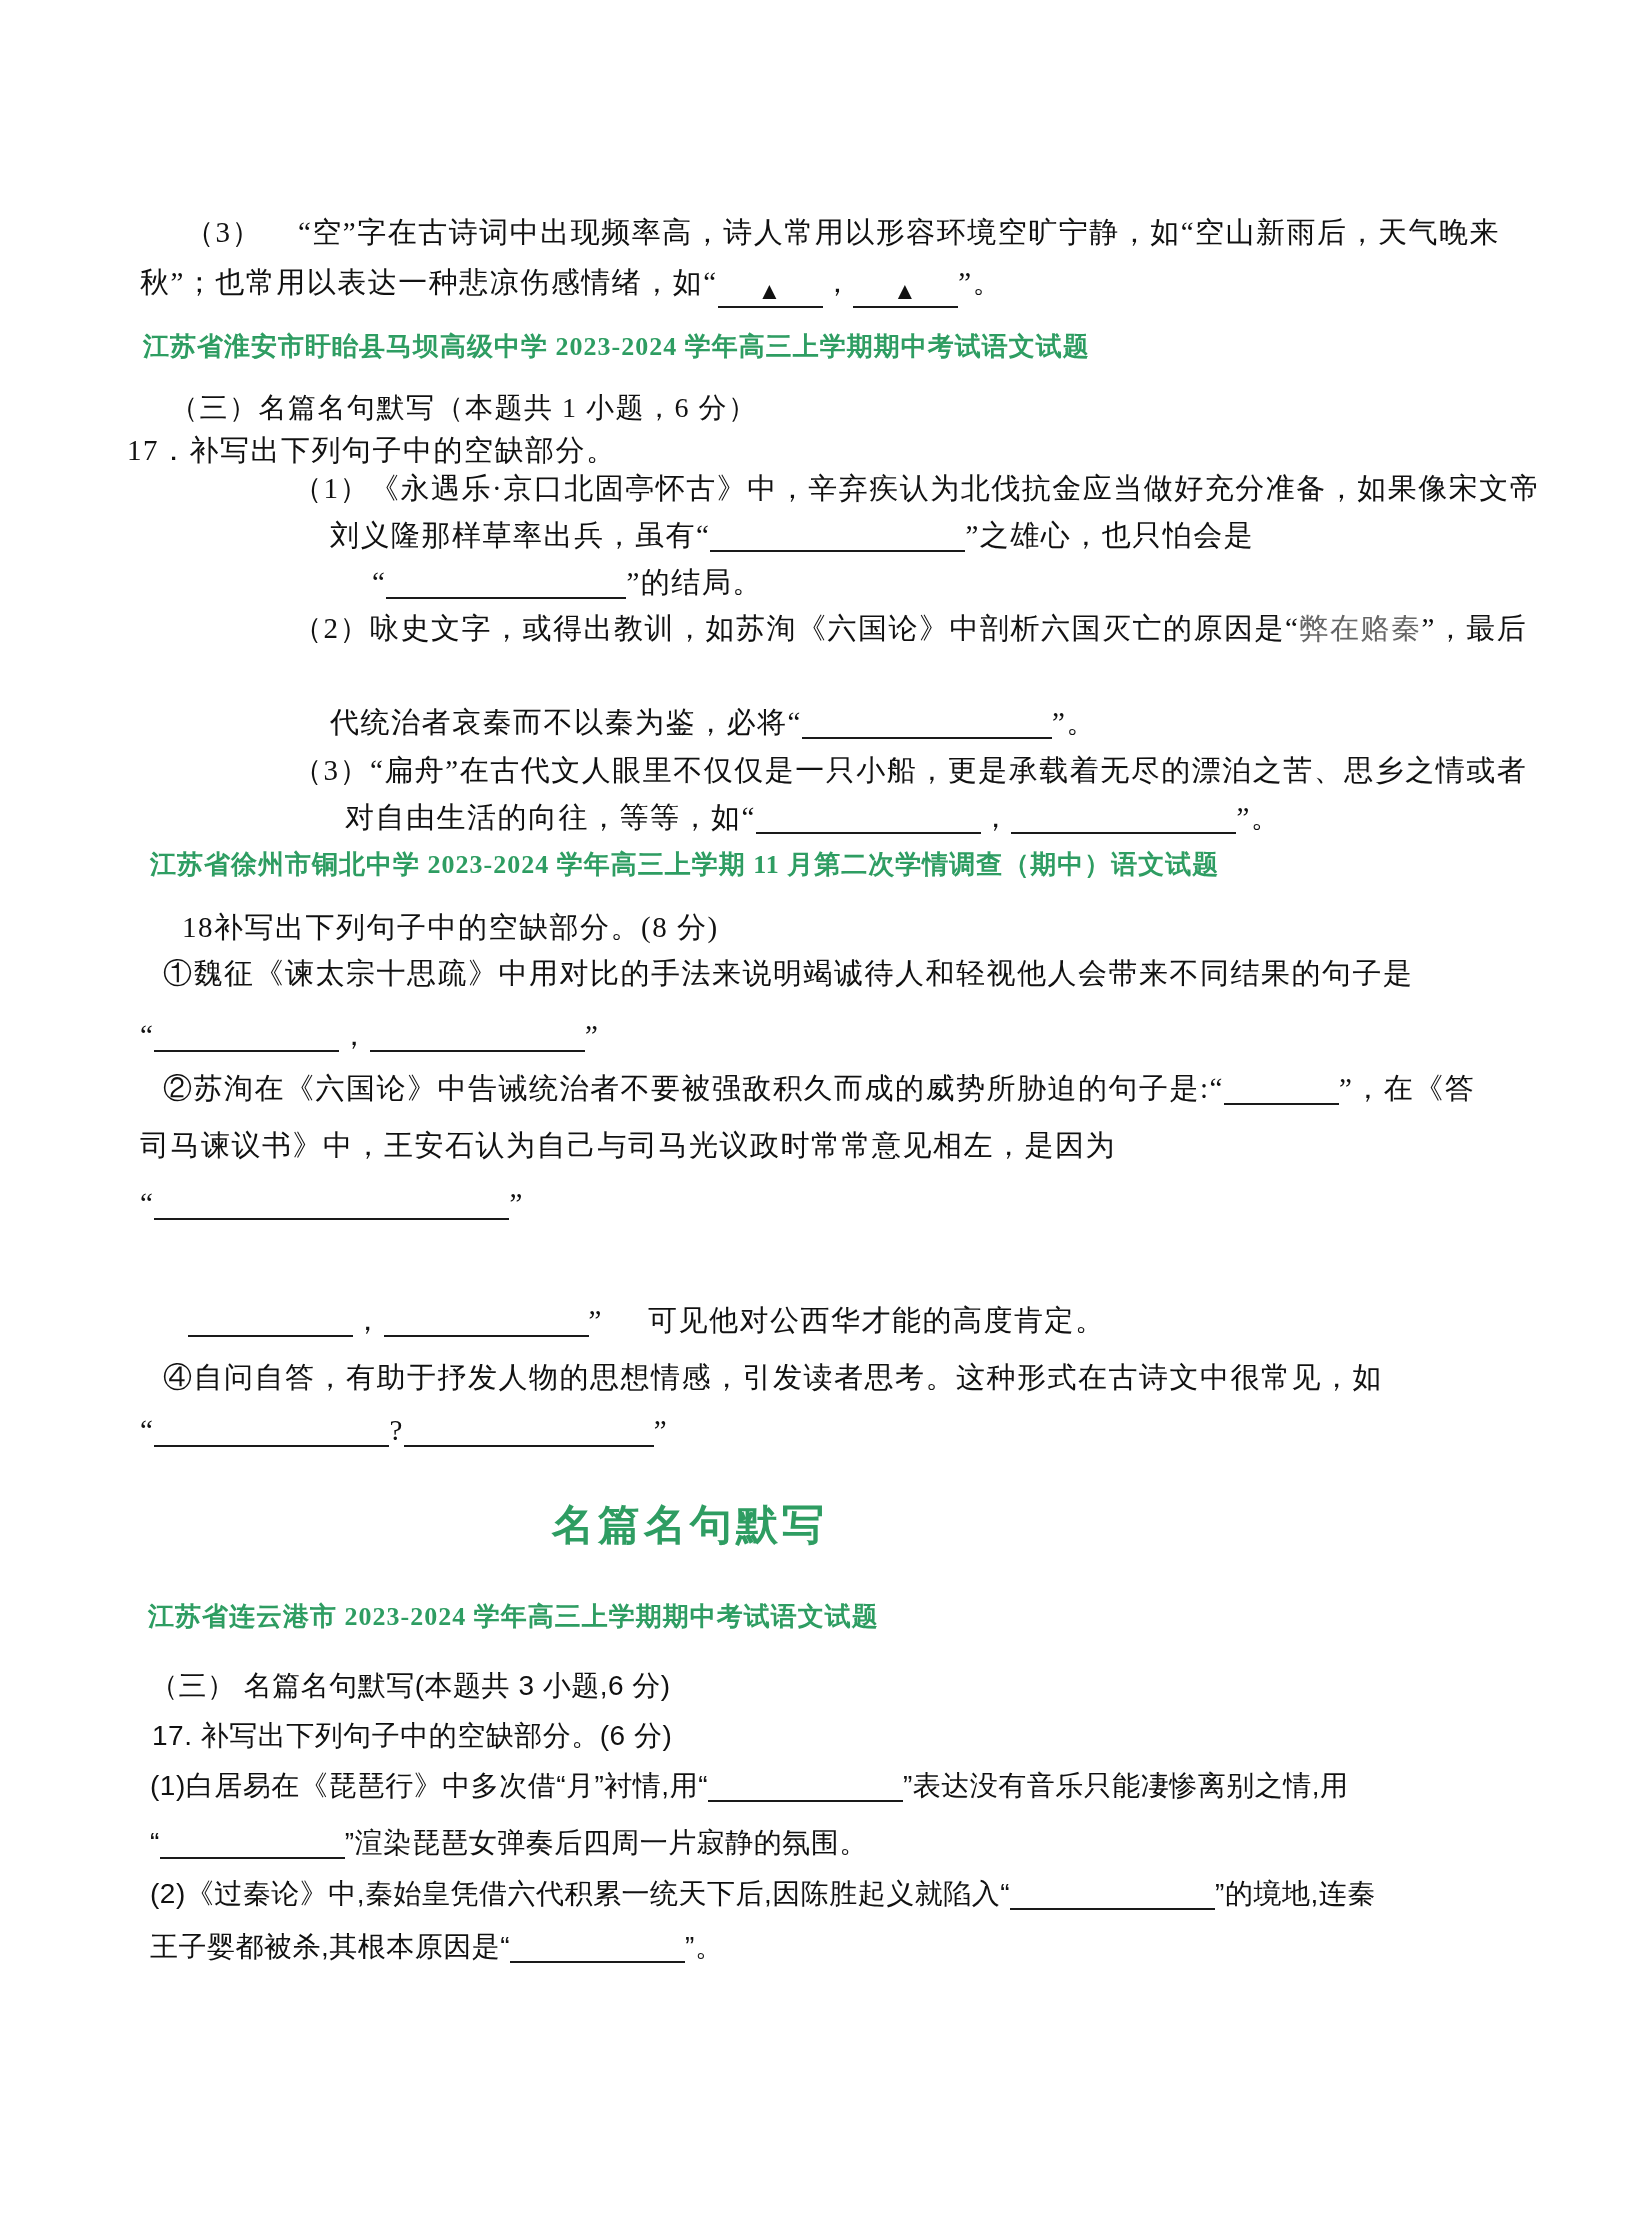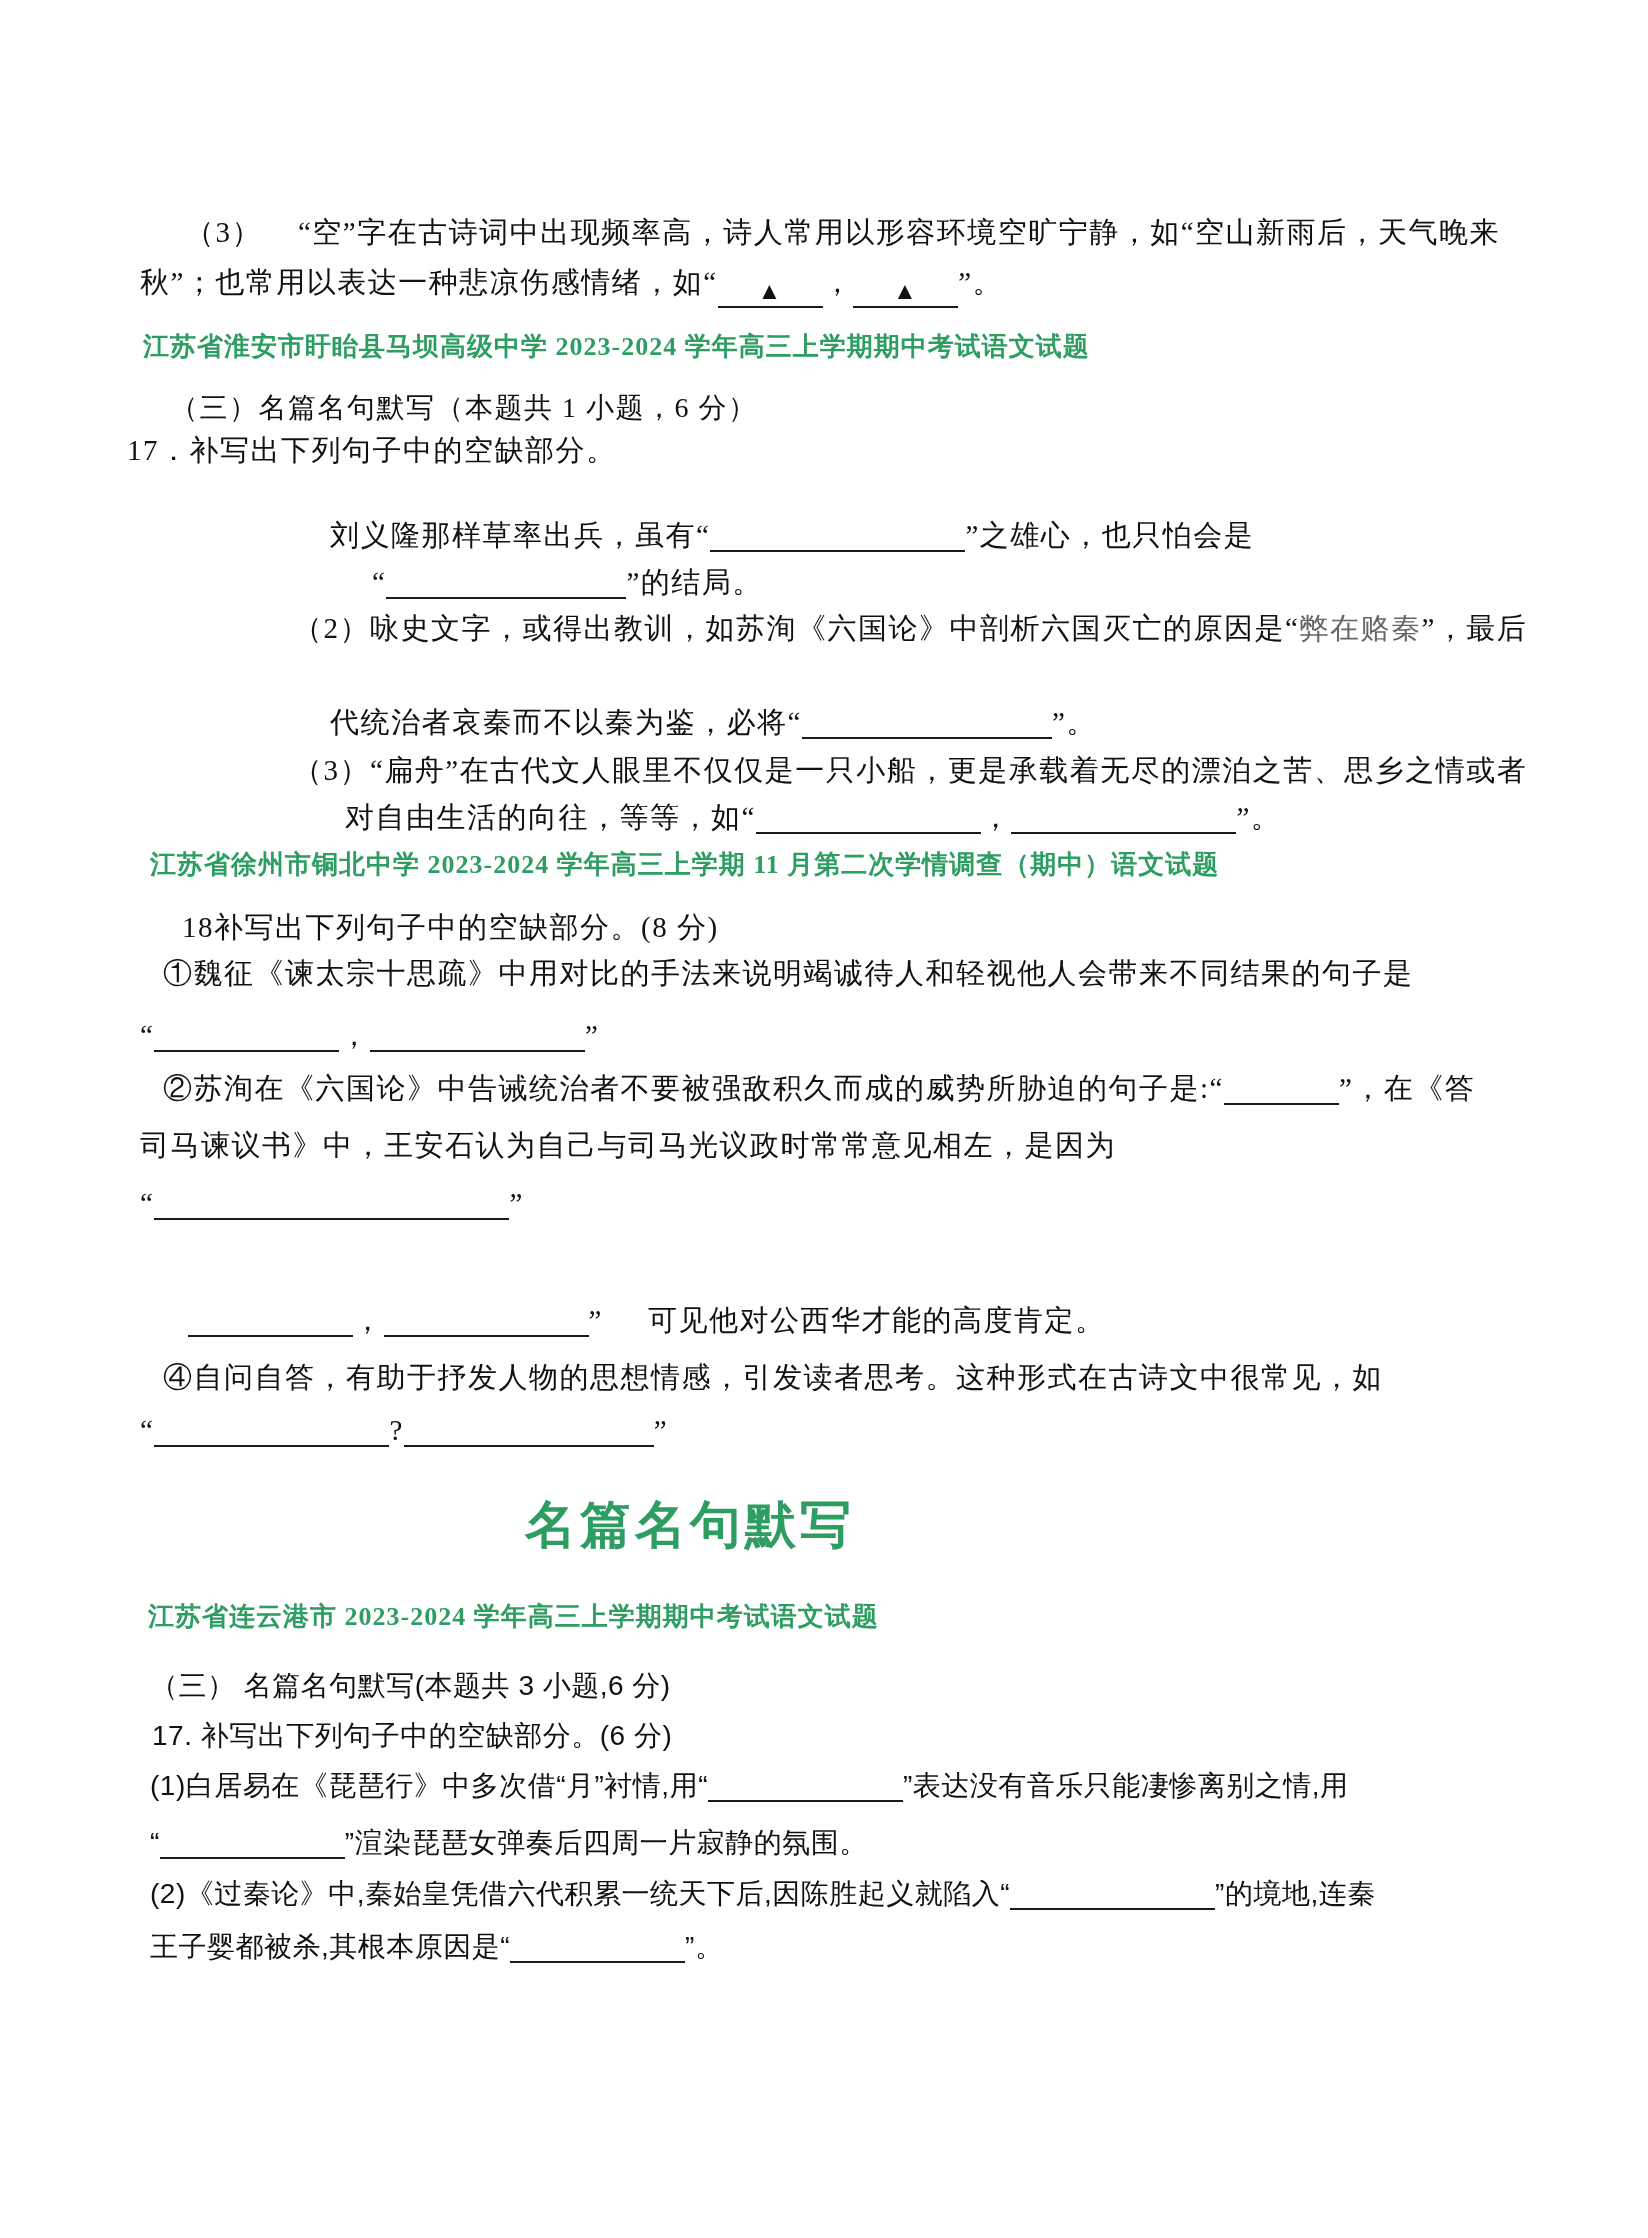--- a/index.html
+++ b/index.html
@@ -26,21 +26,21 @@
   .green-h{
     color:var(--green);
     font-weight:bold;
     font-size:26px;
     letter-spacing:1px;
   }
   .bold{font-weight:normal;margin-left:27px;}
   .title{
     color:var(--green);
     font-weight:bold;
-    font-size:51px;
+    font-size:42px;
     letter-spacing:4px;
     text-align:center;
   }
   .sans{
     font-family:"Liberation Sans","DejaVu Sans",sans-serif;
     font-size:28px;
     letter-spacing:0.5px;
   }
   .blank{
     display:inline-block;
@@ -60,20 +60,21 @@
 <div class="page">
 
   <div class="ln" style="top:212px;left:185px;"><span>（3）</span><span class="gap" style="width: 36px;"></span><span>“空”字在古诗词中出现频率高，诗人常用以形容环境空旷宁静，如“空山新雨后，天气晚来</span></div>
   <div class="ln" style="top:262px;left:140px;"><span>秋”；也常用以表达一种悲凉伤感情绪，如“</span><span class="blank" style="width: 105px;">▲</span><span>，</span><span class="blank" style="width: 105px;">▲</span><span>”。</span></div>
 
   <div class="ln green-h" style="top:327px;left:143px;">江苏省淮安市盱眙县马坝高级中学 2023-2024 学年高三上学期期中考试语文试题</div>
 
   <div class="ln bold" style="top:388px;left:143px;font-size:28px;">（三）名篇名句默写（本题共 1 小题，6 分）</div>
   <div class="ln" style="top:430px;left:127px;">17．补写出下列句子中的空缺部分。</div>
 
+  <div class="ln" style="top:468px;left:293px;"><span>（1）《永遇乐·京口北固亭怀古》中，辛弃疾认为北伐抗金应当做好充分准备，如果像宋文帝</span></div>
   <div class="ln" style="top:515px;left:330px;text-align:center;"><span>刘义隆那样草率出兵，虽有“</span><span class="blank" style="width: 255px;"></span><span>”之雄心，也只怕会是</span></div>
   <div class="ln" style="top:562px;left:372px;"><span>“</span><span class="blank" style="width: 240px;"></span><span>”的结局。</span></div>
 
   <div class="ln" style="top:608px;left:293px;"><span>（2）咏史文字，或得出教训，如苏洵《六国论》中剖析六国灭亡的原因是“</span><span class="dim">弊在赂秦</span><span>”，最后</span></div>
   <div class="ln" style="top:702px;left:330px;"><span>代统治者哀秦而不以秦为鉴，必将“</span><span class="blank" style="width: 250px;"></span><span>”。</span></div>
 
   <div class="ln" style="top:750px;left:293px;"><span>（3）“扁舟”在古代文人眼里不仅仅是一只小船，更是承载着无尽的漂泊之苦、思乡之情或者</span></div>
   <div class="ln" style="top:797px;left:345px;"><span>对自由生活的向往，等等，如“</span><span class="blank" style="width: 225px;"></span><span>，</span><span class="blank" style="width: 225px;"></span><span>”。</span></div>
 
   <div class="ln green-h" style="top:845px;left:150px;">江苏省徐州市铜北中学 2023-2024 学年高三上学期 11 月第二次学情调查（期中）语文试题</div>

